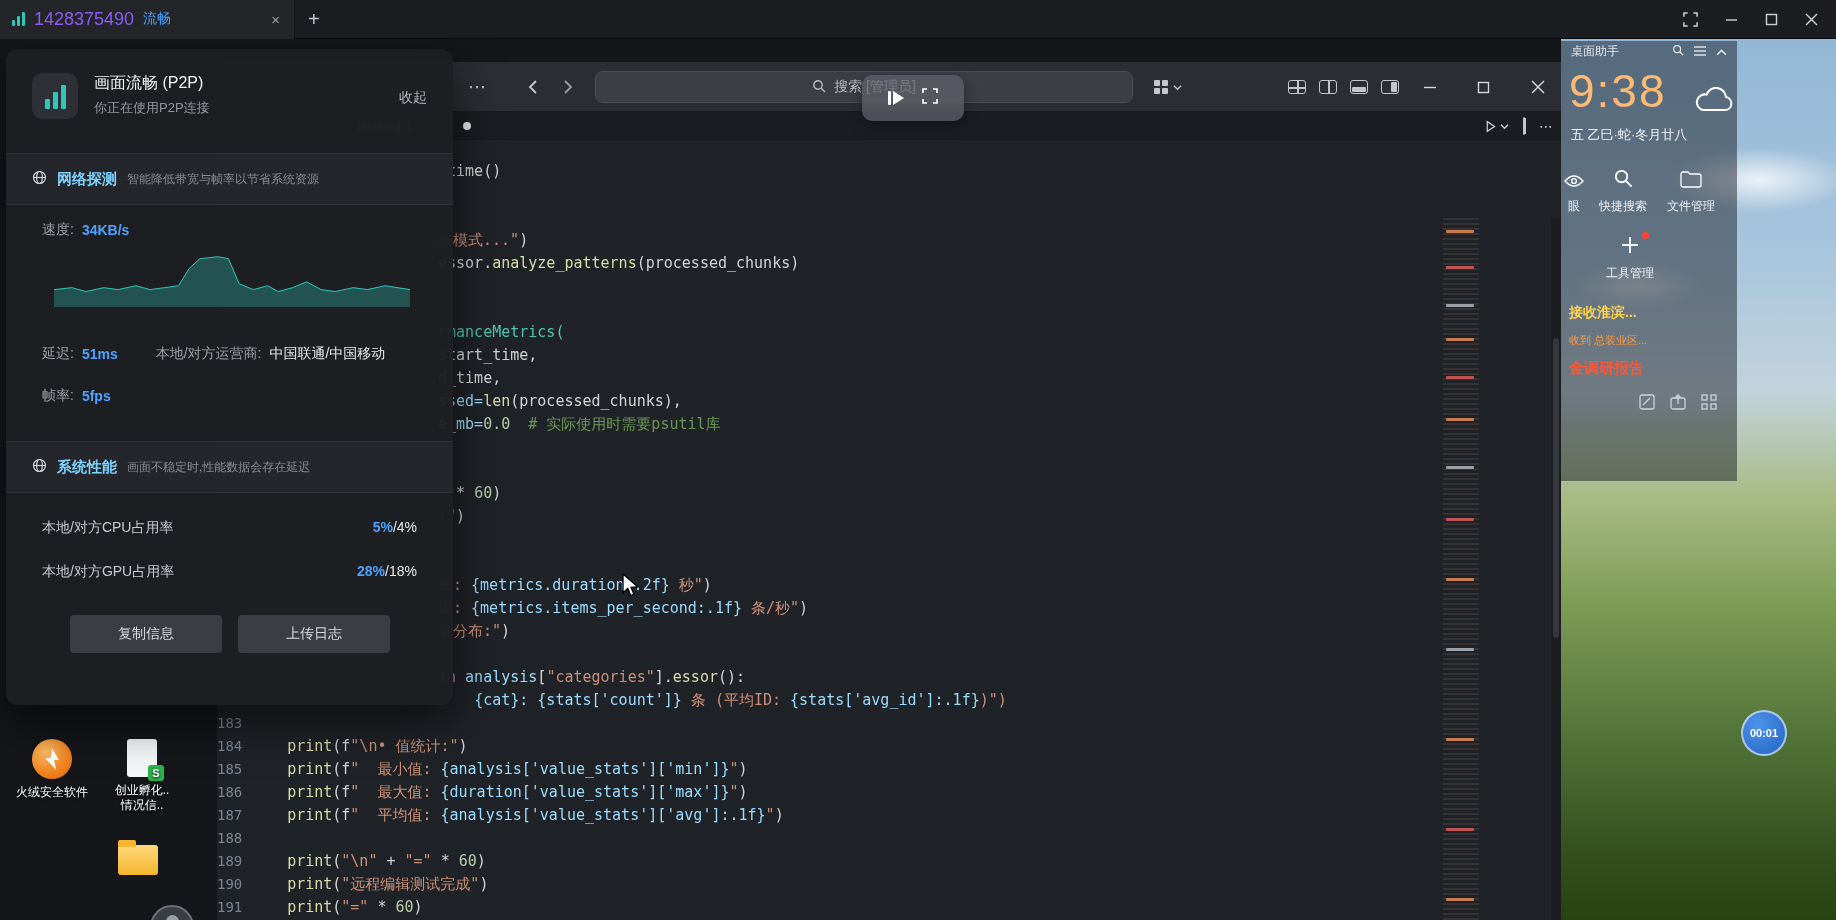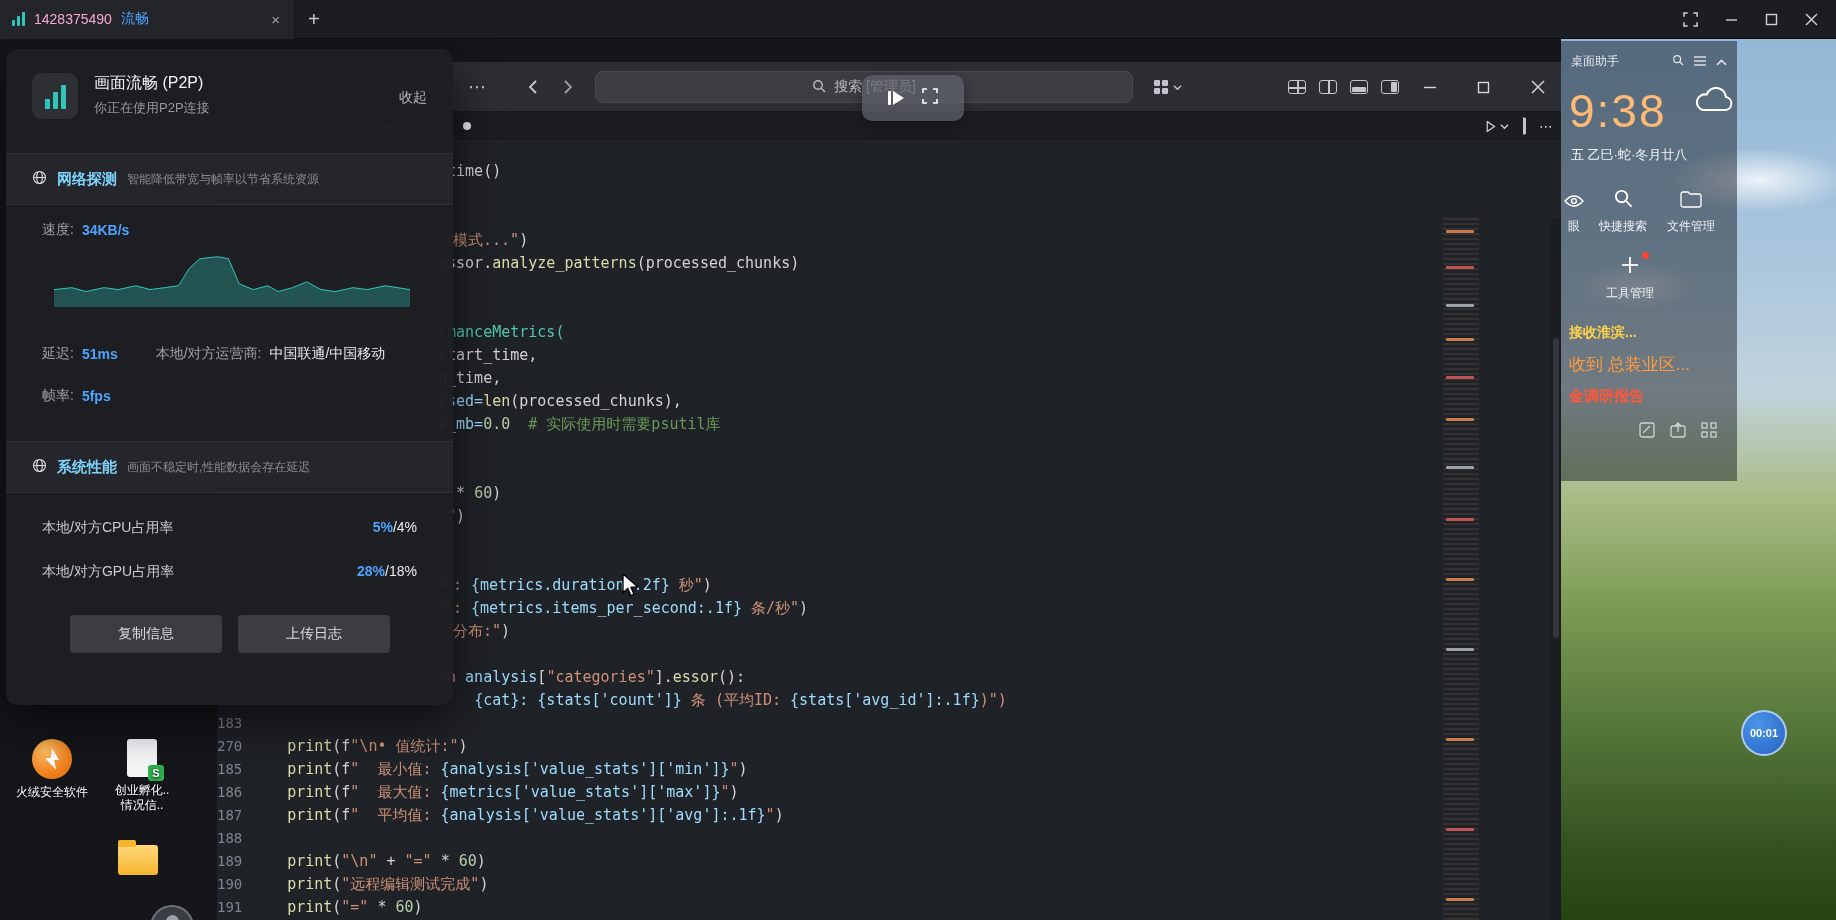--- a/index.html
+++ b/index.html
@@ -5,21 +5,21 @@
   *{box-sizing:border-box;margin:0;padding:0}
   body{background:#000;font-family:"Liberation Sans","DejaVu Sans",sans-serif}
   .screen{position:relative;width:1836px;height:920px;overflow:hidden;background:#101114}
 
   
   .titlebar{position:absolute;left:0;top:0;right:0;height:39px;background:#1c1d20;border-bottom:1px solid #0b0b0d;display:flex;align-items:center;z-index:60}
   .tb-tab{height:39px;display:flex;align-items:center;gap:9px;padding:0 14px 0 12px;background:#242529;border-right:1px solid #141417;width:295px}
   .sig{display:flex;align-items:flex-end;gap:2px;height:14px}
   .sig i{width:3px;background:#2fc7ba;border-radius:1px;display:block}
   .sig i:nth-child(1){height:6px}.sig i:nth-child(2){height:10px}.sig i:nth-child(3){height:14px}
-  .tb-title{color:#f9a8d4;font-size:14px}
+  .tb-title{color:#8b5cf6;font-size:18px}
   .tb-badge{color:#4da3ff;font-size:14px}
   .tb-x{margin-left:auto;color:#9ea1a8;font-size:15px}
   .tb-plus{color:#c4c7cd;font-size:20px;margin-left:13px;line-height:1}
   .tb-controls{margin-left:auto;display:flex;align-items:center;gap:27px;padding-right:18px;color:#cdd0d5}
   .tb-controls svg{display:block}
 
   
   .remote{position:absolute;left:0;right:0;top:39px;bottom:0;background:#15161a;overflow:hidden}
   .wallpaper{position:absolute;left:1561px;top:0;width:275px;height:881px;
     background-image:
@@ -79,34 +79,34 @@
   .b1{left:64px}.b2{left:232px}
 
   
   .pill{position:absolute;left:862px;top:36px;width:102px;height:46px;border-radius:10px;background:rgba(96,99,107,.72);display:flex;align-items:center;justify-content:center;gap:18px;z-index:30;box-shadow:0 4px 14px rgba(0,0,0,.35)}
   .pgrp{display:flex;align-items:center;gap:2px}
   .pbar{width:3px;height:14px;background:#fff;border-radius:1px}
   .ptri{width:0;height:0;border-left:11px solid #fff;border-top:7px solid transparent;border-bottom:7px solid transparent}
 
   
   .assist{position:absolute;left:1561px;top:2px;width:176px;height:440px;background:rgba(10,13,19,.45);color:#fff;z-index:5}
-  .as-head{display:flex;align-items:center;gap:10px;padding:12px 10px;font-size:12px;color:#e4e6ea}
+  .as-head{display:flex;align-items:center;gap:10px;padding:2px 10px;font-size:12px;color:#e4e6ea}
   .as-head .sp{flex:1}
   .as-clock{font-size:46px;font-weight:200;color:#fdba74;padding:6px 0 0 8px;letter-spacing:2px;line-height:1}
   .as-cloud{position:absolute;right:0px;top:46px}
   .as-date{padding:12px 0 0 10px;font-size:13px;color:#f2f4f7}
   .as-short{display:flex;align-items:flex-end;gap:8px;margin:24px 0 0 2px}
   .as-si{display:flex;flex-direction:column;align-items:center;gap:7px;font-size:12px;color:#eef0f4}
   .as-si.cut{width:22px;overflow:hidden}
   .as-tools{position:relative;width:70px;margin:20px 0 0 34px;display:flex;flex-direction:column;align-items:center;gap:7px;font-size:12px;color:#eef0f4}
   .red-dot{position:absolute;top:-3px;right:16px;width:7px;height:7px;border-radius:50%;background:#ff4436}
   .as-links{margin:22px 0 0 0;padding:0 8px}
   .as-link{white-space:nowrap;overflow:hidden;text-overflow:ellipsis;margin-bottom:11px}
   .l0{font-size:14px;font-weight:bold}
-  .l1{font-size:17px}
+  .l1{font-size:11px}
   .l2{font-size:15px;font-weight:bold}
   .as-foot{display:flex;gap:15px;margin:16px 0 0 78px}
 
   .timer{position:absolute;left:1741px;top:671px;width:46px;height:46px;border-radius:50%;background:radial-gradient(circle at 35% 30%,#4b94e8,#2563c4);border:2px solid rgba(255,255,255,.6);color:#fff;font-size:11px;font-weight:bold;display:flex;align-items:center;justify-content:center;z-index:6}
 
   
   .dicon{position:absolute;width:96px;color:#fff;font-size:12px;text-align:center;text-shadow:0 1px 3px rgba(0,0,0,.95);line-height:15px}
   .dimg{margin:0 auto 6px}
   .hio{width:40px;height:40px;border-radius:50%;background:radial-gradient(circle at 35% 30%,#ffc066,#f2821e 60%,#d96a10);position:relative}
   .hio:before{content:"";position:absolute;left:13px;top:9px;width:14px;height:22px;background:#fff;clip-path:polygon(50% 0,100% 55%,65% 55%,80% 100%,0 45%,40% 45%)}
@@ -264,23 +264,23 @@
             <div class="cl"><span class="g"></span><span class="cb frag"><span class="cs">:"</span><span class="cd">)</span></span></div>
             <div class="cl"><span class="g"></span><span class="cb"></span></div>
             <div class="cl"><span class="g"></span><span class="cb"></span></div>
             <div class="cl"><span class="g"></span><span class="cb frag"><span class="cs">长: </span><span class="cv">{metrics.duration:.2f}</span><span class="cs"> 秒"</span><span class="cd">)</span></span></div>
             <div class="cl"><span class="g"></span><span class="cb frag"><span class="cs">度: </span><span class="cv">{metrics.items_per_second:.1f}</span><span class="cs"> 条/秒"</span><span class="cd">)</span></span></div>
             <div class="cl"><span class="g"></span><span class="cb frag"><span class="cs">别分布:"</span><span class="cd">)</span></span></div>
             <div class="cl"><span class="g"></span><span class="cb"></span></div>
             <div class="cl"><span class="g"></span><span class="cb frag"><span class="ck">in </span><span class="cv">analysis</span><span class="cd">[</span><span class="cs">"categories"</span><span class="cd">].</span><span class="cf">essor</span><span class="cd">():</span></span></div>
             <div class="cl"><span class="g"></span><span class="cb frag"><span class="cd">    </span><span class="cv">{cat}: {stats['count']}</span><span class="cs"> 条 (平均ID: </span><span class="cv">{stats['avg_id']:.1f}</span><span class="cs">)")</span></span></div>
             <div class="cl"><span class="g">183</span><span class="cb"></span></div>
-            <div class="cl"><span class="g">270</span><span class="cb"><span class="cd">    </span><span class="cf">print</span><span class="cd">(f</span><span class="cs">"\n• 值统计:"</span><span class="cd">)</span></span></div>
+            <div class="cl"><span class="g">184</span><span class="cb"><span class="cd">    </span><span class="cf">print</span><span class="cd">(f</span><span class="cs">"\n• 值统计:"</span><span class="cd">)</span></span></div>
             <div class="cl"><span class="g">185</span><span class="cb"><span class="cd">    </span><span class="cf">print</span><span class="cd">(f</span><span class="cs">"  最小值: </span><span class="cv">{analysis['value_stats']['min']}</span><span class="cs">"</span><span class="cd">)</span></span></div>
-            <div class="cl"><span class="g">186</span><span class="cb"><span class="cd">    </span><span class="cf">print</span><span class="cd">(f</span><span class="cs">"  最大值: </span><span class="cv">{metrics['value_stats']['max']}</span><span class="cs">"</span><span class="cd">)</span></span></div>
+            <div class="cl"><span class="g">186</span><span class="cb"><span class="cd">    </span><span class="cf">print</span><span class="cd">(f</span><span class="cs">"  最大值: </span><span class="cv">{duration['value_stats']['max']}</span><span class="cs">"</span><span class="cd">)</span></span></div>
             <div class="cl"><span class="g">187</span><span class="cb"><span class="cd">    </span><span class="cf">print</span><span class="cd">(f</span><span class="cs">"  平均值: </span><span class="cv">{analysis['value_stats']['avg']:.1f}</span><span class="cs">"</span><span class="cd">)</span></span></div>
             <div class="cl"><span class="g">188</span><span class="cb"></span></div>
             <div class="cl"><span class="g">189</span><span class="cb"><span class="cd">    </span><span class="cf">print</span><span class="cd">(</span><span class="cs">"\n"</span><span class="cd"> + </span><span class="cs">"="</span><span class="cd"> * </span><span class="cn">60</span><span class="cd">)</span></span></div>
             <div class="cl"><span class="g">190</span><span class="cb"><span class="cd">    </span><span class="cf">print</span><span class="cd">(</span><span class="cs">"远程编辑测试完成"</span><span class="cd">)</span></span></div>
             <div class="cl"><span class="g">191</span><span class="cb"><span class="cd">    </span><span class="cf">print</span><span class="cd">(</span><span class="cs">"="</span><span class="cd"> * </span><span class="cn">60</span><span class="cd">)</span></span></div>
           </div>
         <div class="mm">
           <i style="top:12px;background:#c97a4e"></i>
             <i style="top:48px;background:#c05454"></i>
           <i style="top:86px;background:#9aa0a6"></i>

